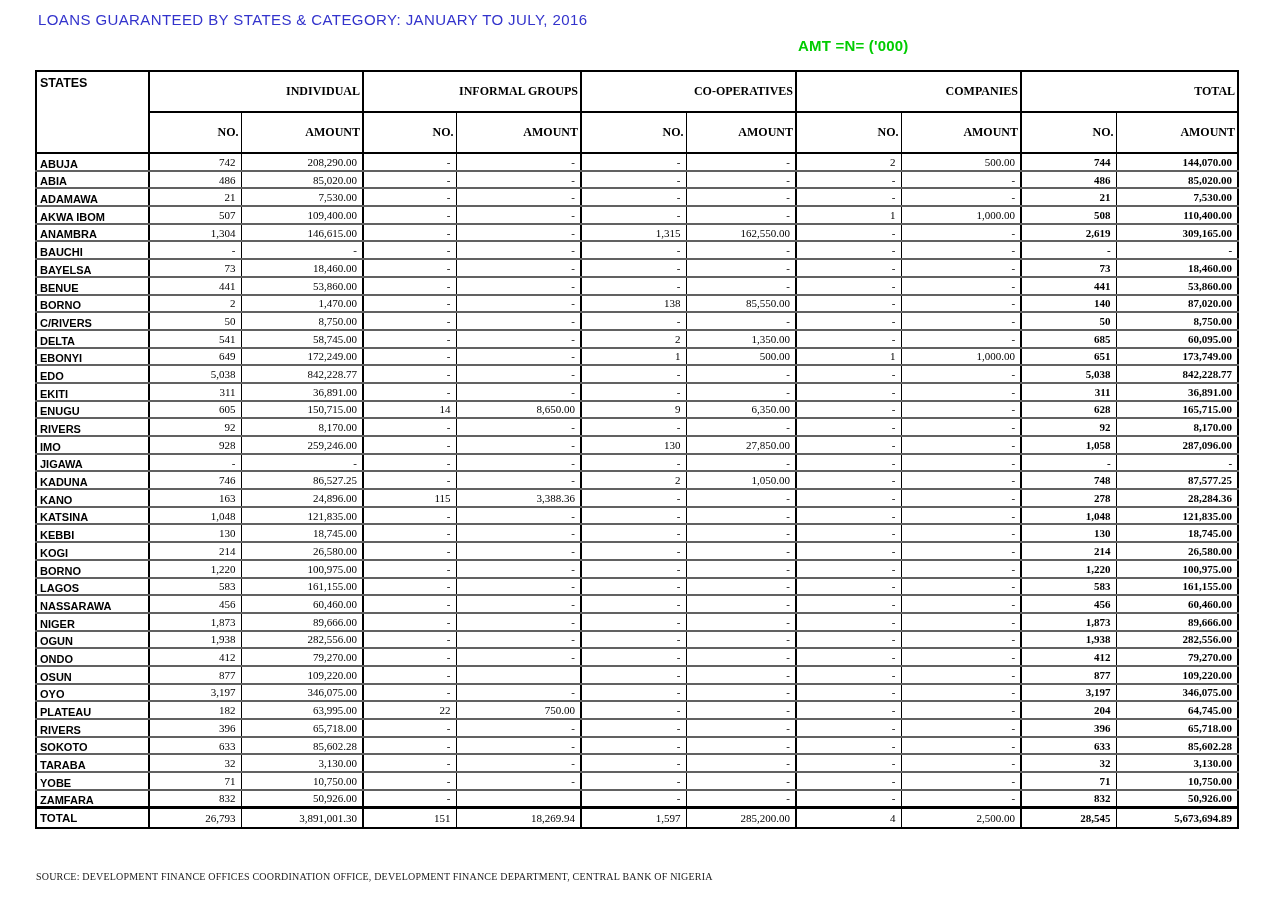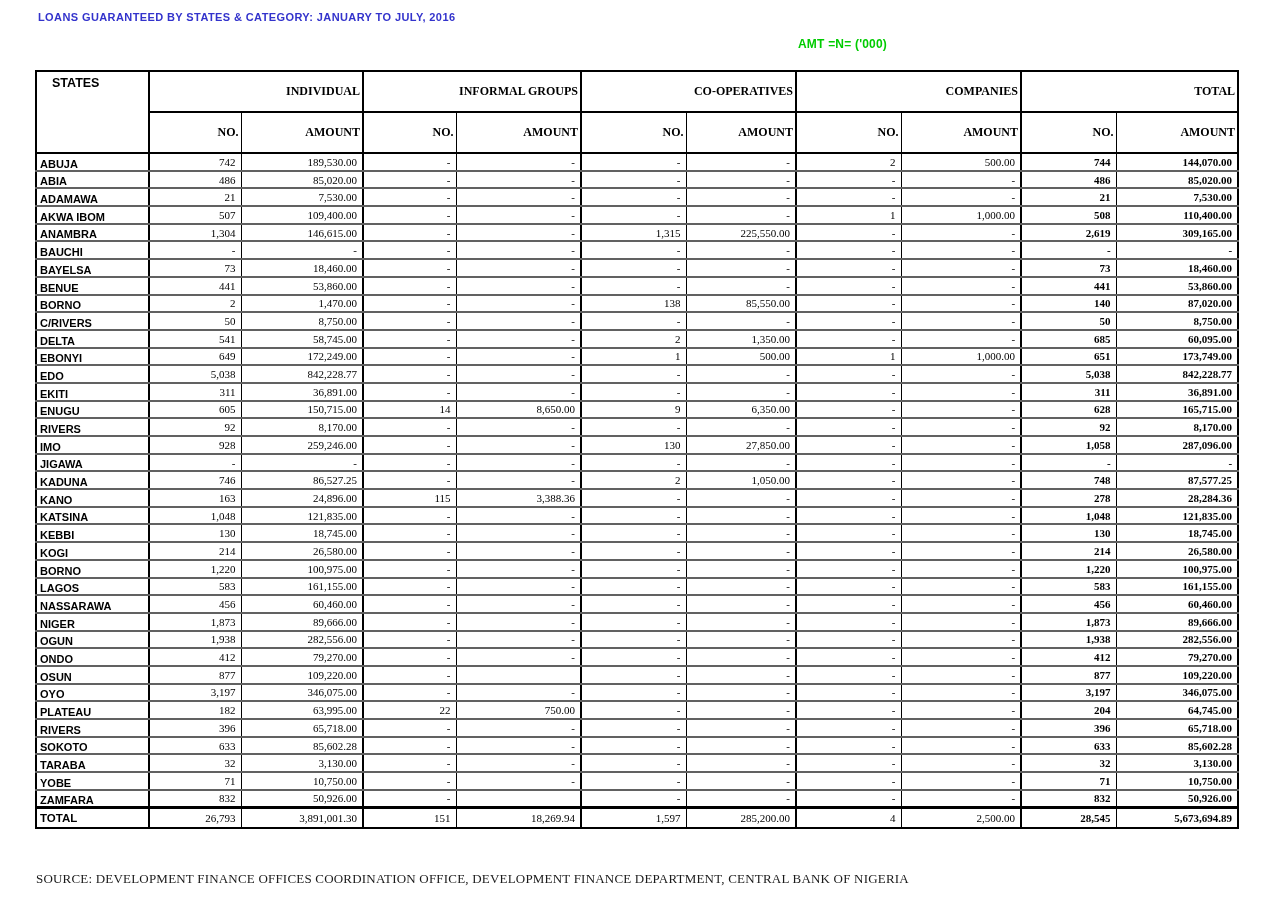--- a/index.html
+++ b/index.html
@@ -2,60 +2,60 @@
 <html><head>
 <meta charset="utf-8">
 <style>
   html,body{margin:0;padding:0;}
   body{
     width:1276px;height:902px;position:relative;background:#ffffff;
     font-family:"Liberation Sans",sans-serif;overflow:hidden;
   }
   .title{
     position:absolute;left:38px;top:11px;
-    font-size:11px;font-weight:bold;color:#3333cc;letter-spacing:.4px;
+    font-size:15px;font-weight:normal;color:#3333cc;letter-spacing:.4px;
   }
   .note{
     position:absolute;left:798px;top:37px;
-    font-size:12px;font-weight:bold;color:#00cc00;letter-spacing:.2px;
+    font-size:15px;font-weight:bold;color:#00cc00;letter-spacing:.2px;
   }
   .tablewrap{position:absolute;left:35px;top:70px;}
   table{
     border-collapse:collapse;table-layout:fixed;width:1202px;
     border:2px solid #000;
   }
   th,td{overflow:hidden;white-space:nowrap;box-sizing:border-box;}
   thead th{
     font-family:"Liberation Serif",serif;font-size:12px;font-weight:bold;
     text-align:right;border-left:1px solid #000;border-bottom:2px solid #000;
     height:20px;padding:12px 2px;color:#000;
   }
   th.states-th{
     font-family:"Liberation Sans",sans-serif;text-align:left;
-    vertical-align:top;padding:4px 0 0 15px;font-size:12.5px;
+    vertical-align:top;padding:4px 0 0 3px;font-size:12.5px;
   }
   .grp{border-left:2px solid #000 !important;}
   tbody td{
     font-family:"Liberation Serif",serif;font-size:11px;text-align:right;
     padding:0 5px 0 2px;height:17.7px;
     border-left:1px solid #000;border-bottom:2px solid #616161;
     color:#000;
   }
   tbody td.state{
     font-family:"Liberation Sans",sans-serif;font-weight:bold;font-size:11px;
     text-align:left;padding:0 2px 0 3px;vertical-align:bottom;
   }
   tbody td.tot{font-weight:bold;}
   tr.total-row td{
     border-top:3px solid #000;border-bottom:0;height:21px;
   }
   tr.total-row td.state{font-size:11.5px;vertical-align:middle;}
   .source{
     position:absolute;left:36px;top:871px;
-    font-family:"Liberation Serif",serif;font-size:13px;
+    font-family:"Liberation Serif",serif;font-size:10px;
     letter-spacing:.2px;color:#1a1a1a;
   }
 </style>
 </head>
 <body>
 
 <div class="title">LOANS GUARANTEED BY STATES &amp; CATEGORY: JANUARY TO JULY, 2016</div>
 <div class="note">AMT =N= ('000)</div>
 
 <div class="tablewrap">
@@ -92,21 +92,21 @@
         <th class="grp">NO.</th>
         <th>AMOUNT</th>
         <th class="grp">NO.</th>
         <th>AMOUNT</th>
       </tr>
     </thead>
     <tbody id="rows">
         <tr>
           <td class="state">ABUJA</td>
           <td class="grp ">742</td>
-          <td class="">189,530.00</td>
+          <td class="">208,290.00</td>
           <td class="grp ">-</td>
           <td class="">-</td>
           <td class="grp ">-</td>
           <td class="">-</td>
           <td class="grp ">2</td>
           <td class="">500.00</td>
           <td class="grp tot">744</td>
           <td class="tot">144,070.00</td>
         </tr>
         <tr>
@@ -148,21 +148,21 @@
           <td class="grp tot">508</td>
           <td class="tot">110,400.00</td>
         </tr>
         <tr>
           <td class="state">ANAMBRA</td>
           <td class="grp ">1,304</td>
           <td class="">146,615.00</td>
           <td class="grp ">-</td>
           <td class="">-</td>
           <td class="grp ">1,315</td>
-          <td class="">225,550.00</td>
+          <td class="">162,550.00</td>
           <td class="grp ">-</td>
           <td class="">-</td>
           <td class="grp tot">2,619</td>
           <td class="tot">309,165.00</td>
         </tr>
         <tr>
           <td class="state">BAUCHI</td>
           <td class="grp ">-</td>
           <td class="">-</td>
           <td class="grp ">-</td>

